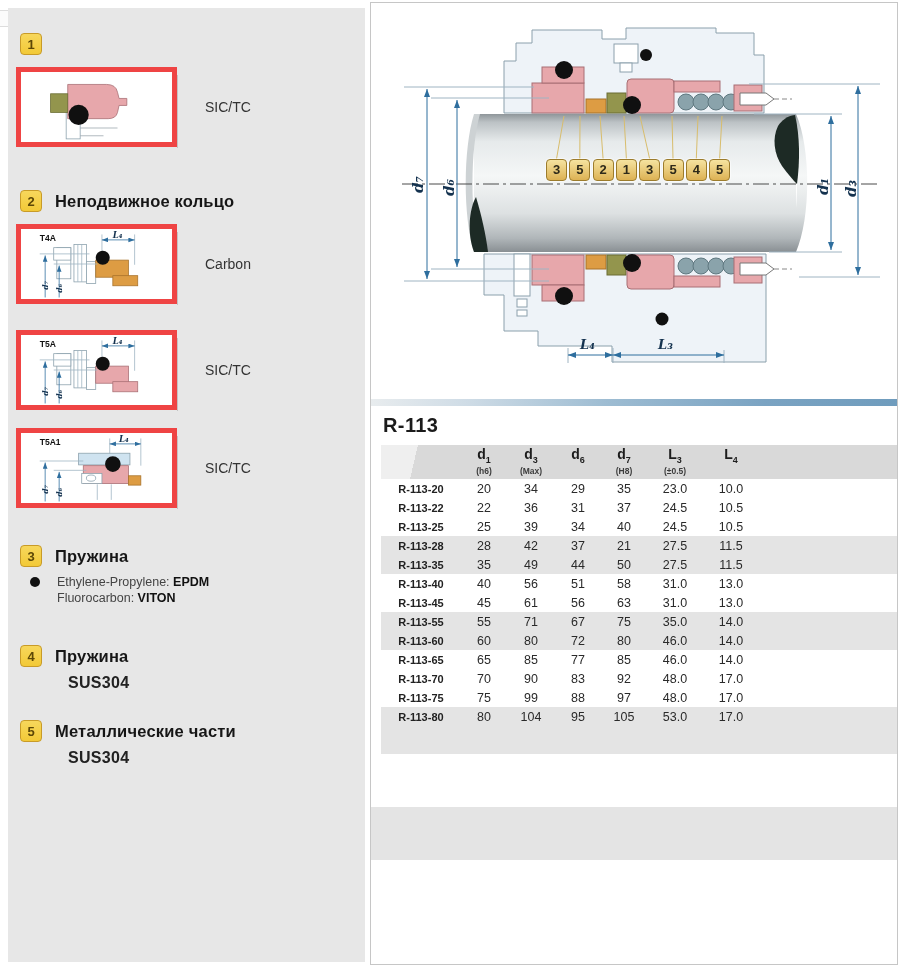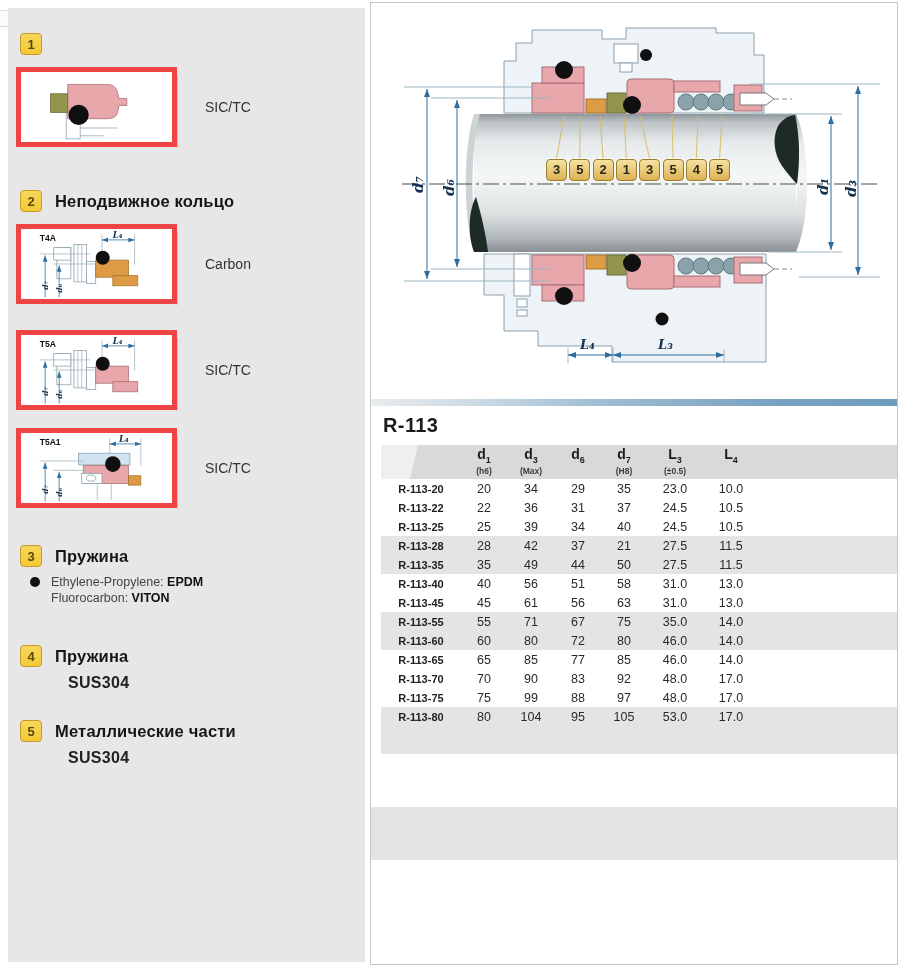--- a/index.html
+++ b/index.html
@@ -20,21 +20,21 @@
   .sec-head{position:absolute;left:12px;display:flex;align-items:center;gap:13px;}
   .badge{width:22px;height:22px;border-radius:4px;background:linear-gradient(#f7d75c,var(--accent_badge));
          border:1px solid var(--badge_border);color:var(--badge_text);font-weight:bold;font-size:13px;
          display:flex;align-items:center;justify-content:center;flex:0 0 auto;}
   .sec-title{font-size:16.5px;font-weight:bold;color:#161616;letter-spacing:.2px;}
   .thumb-row{position:absolute;left:8px;display:flex;align-items:center;}
   .thumb{width:161px;height:80px;background:#fff;border:5px solid #ef4444;position:relative;flex:0 0 auto;}
   .thumb::after{content:"";position:absolute;right:-6px;top:3px;bottom:-6px;width:1px;background:#c3c3c3;}
   .thumb svg{display:block;width:100%;height:100%;}
   .mat-label{margin-left:28px;font-size:14px;color:#333;}
-  .bellows{position:absolute;left:22px;display:flex;gap:11px;align-items:flex-start;}
+  .bellows{position:absolute;left:22px;display:flex;gap:17px;align-items:flex-start;}
   .bullet{width:10px;height:10px;border-radius:50%;background:#111;margin-top:3px;flex:0 0 auto;}
   .bellows-lines{font-size:12.5px;color:#444;line-height:16px;}
   .bellows-lines b{color:#111;}
   .mat-sub{position:absolute;left:60px;font-size:16px;font-weight:bold;color:#222;letter-spacing:.3px;}
   
   .panel{position:absolute;left:370px;top:2px;width:528px;height:963px;background:#fff;border:1px solid #c6c6c6;}
   .diagram{position:relative;width:526px;height:396px;}
   .diagram > svg{position:absolute;left:3px;top:0;}
   .callout{position:absolute;width:21px;height:22px;border-radius:4px;border:1px solid var(--callout_border);
            background:linear-gradient(var(--callout_fill_t),var(--callout_fill_b));

